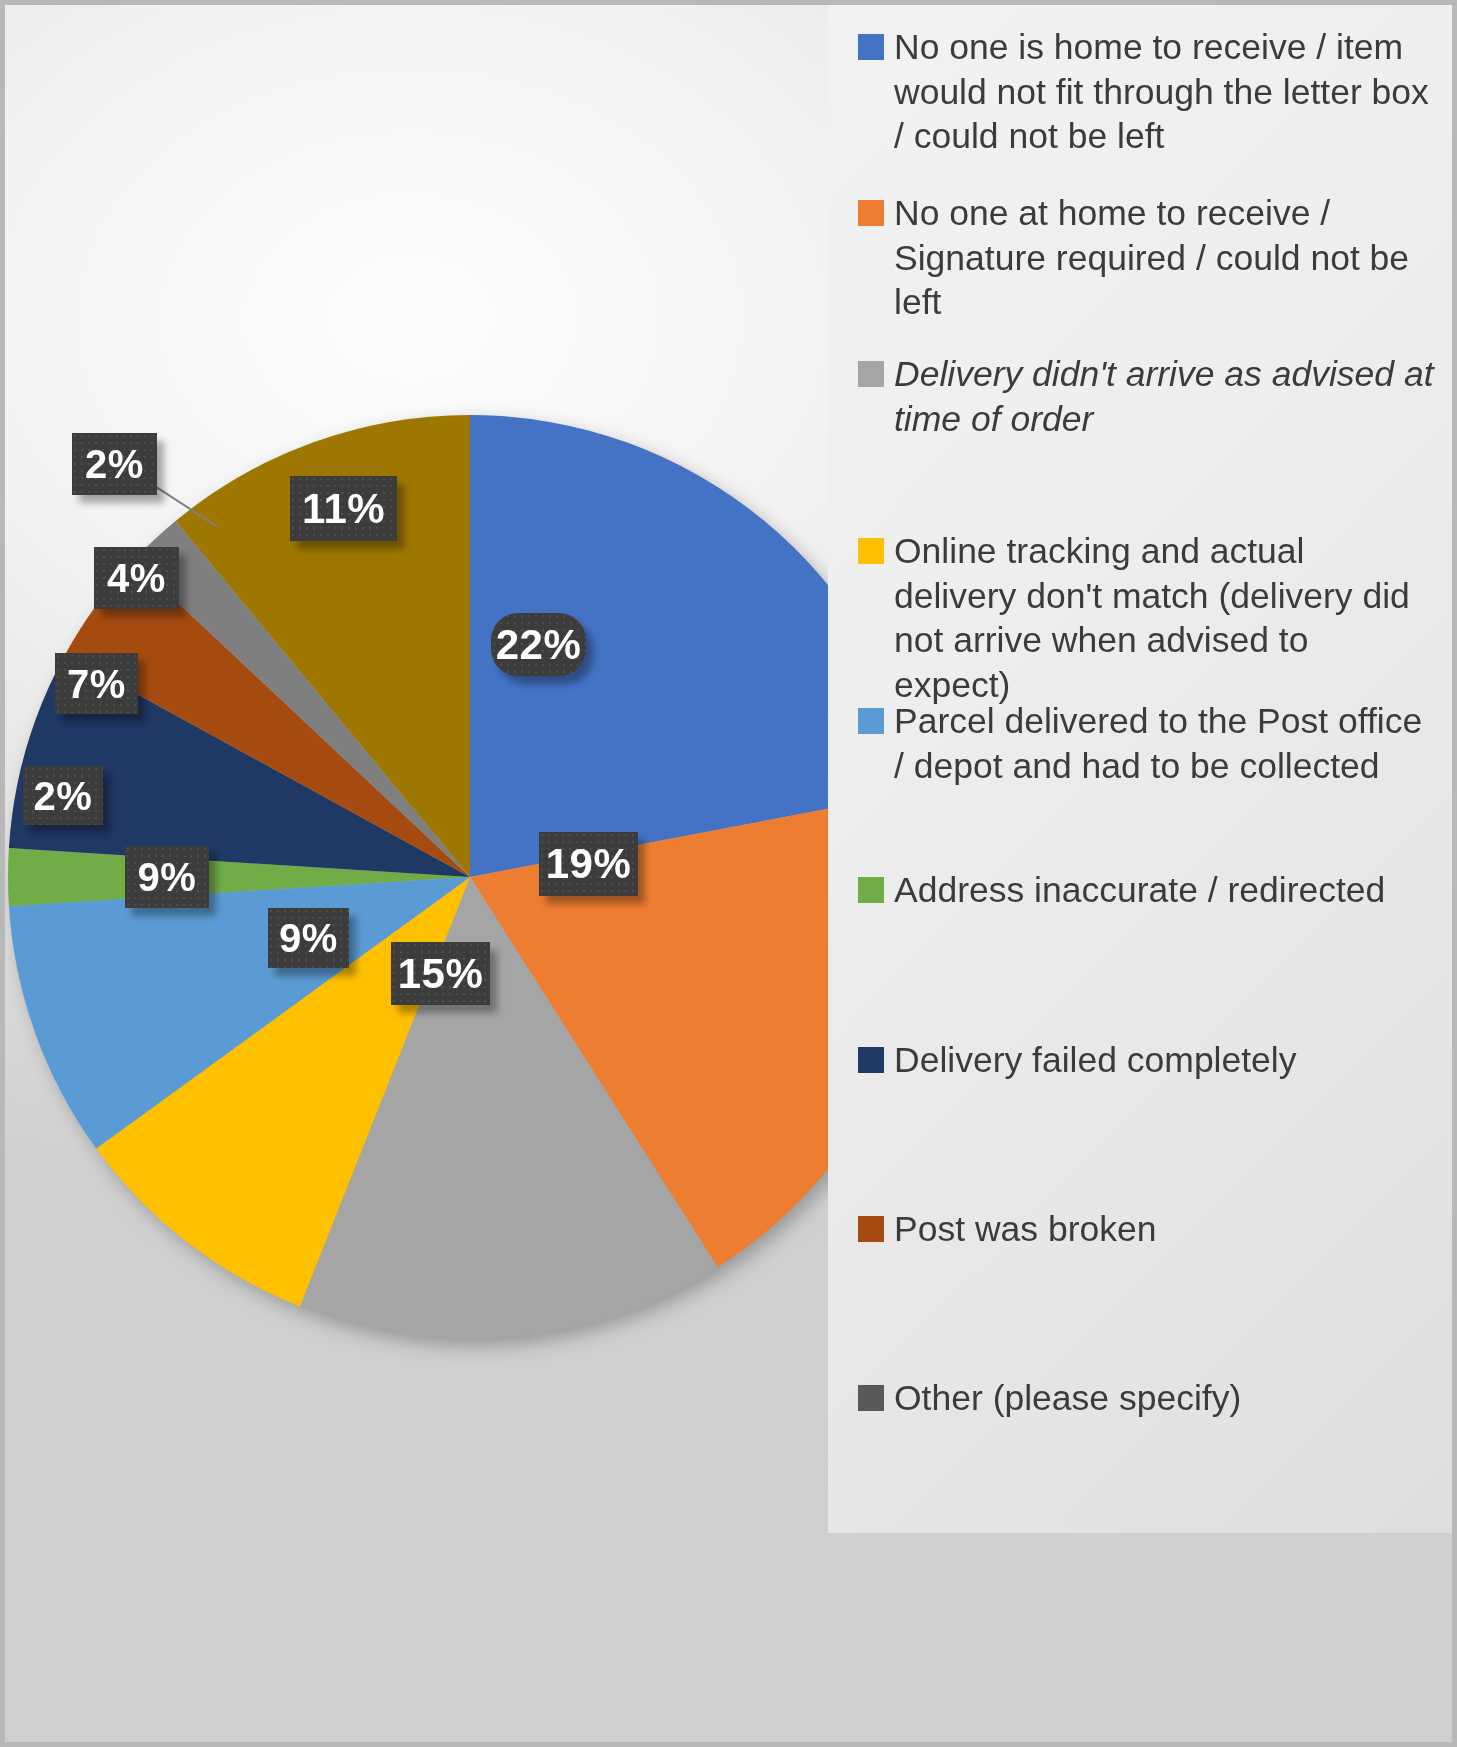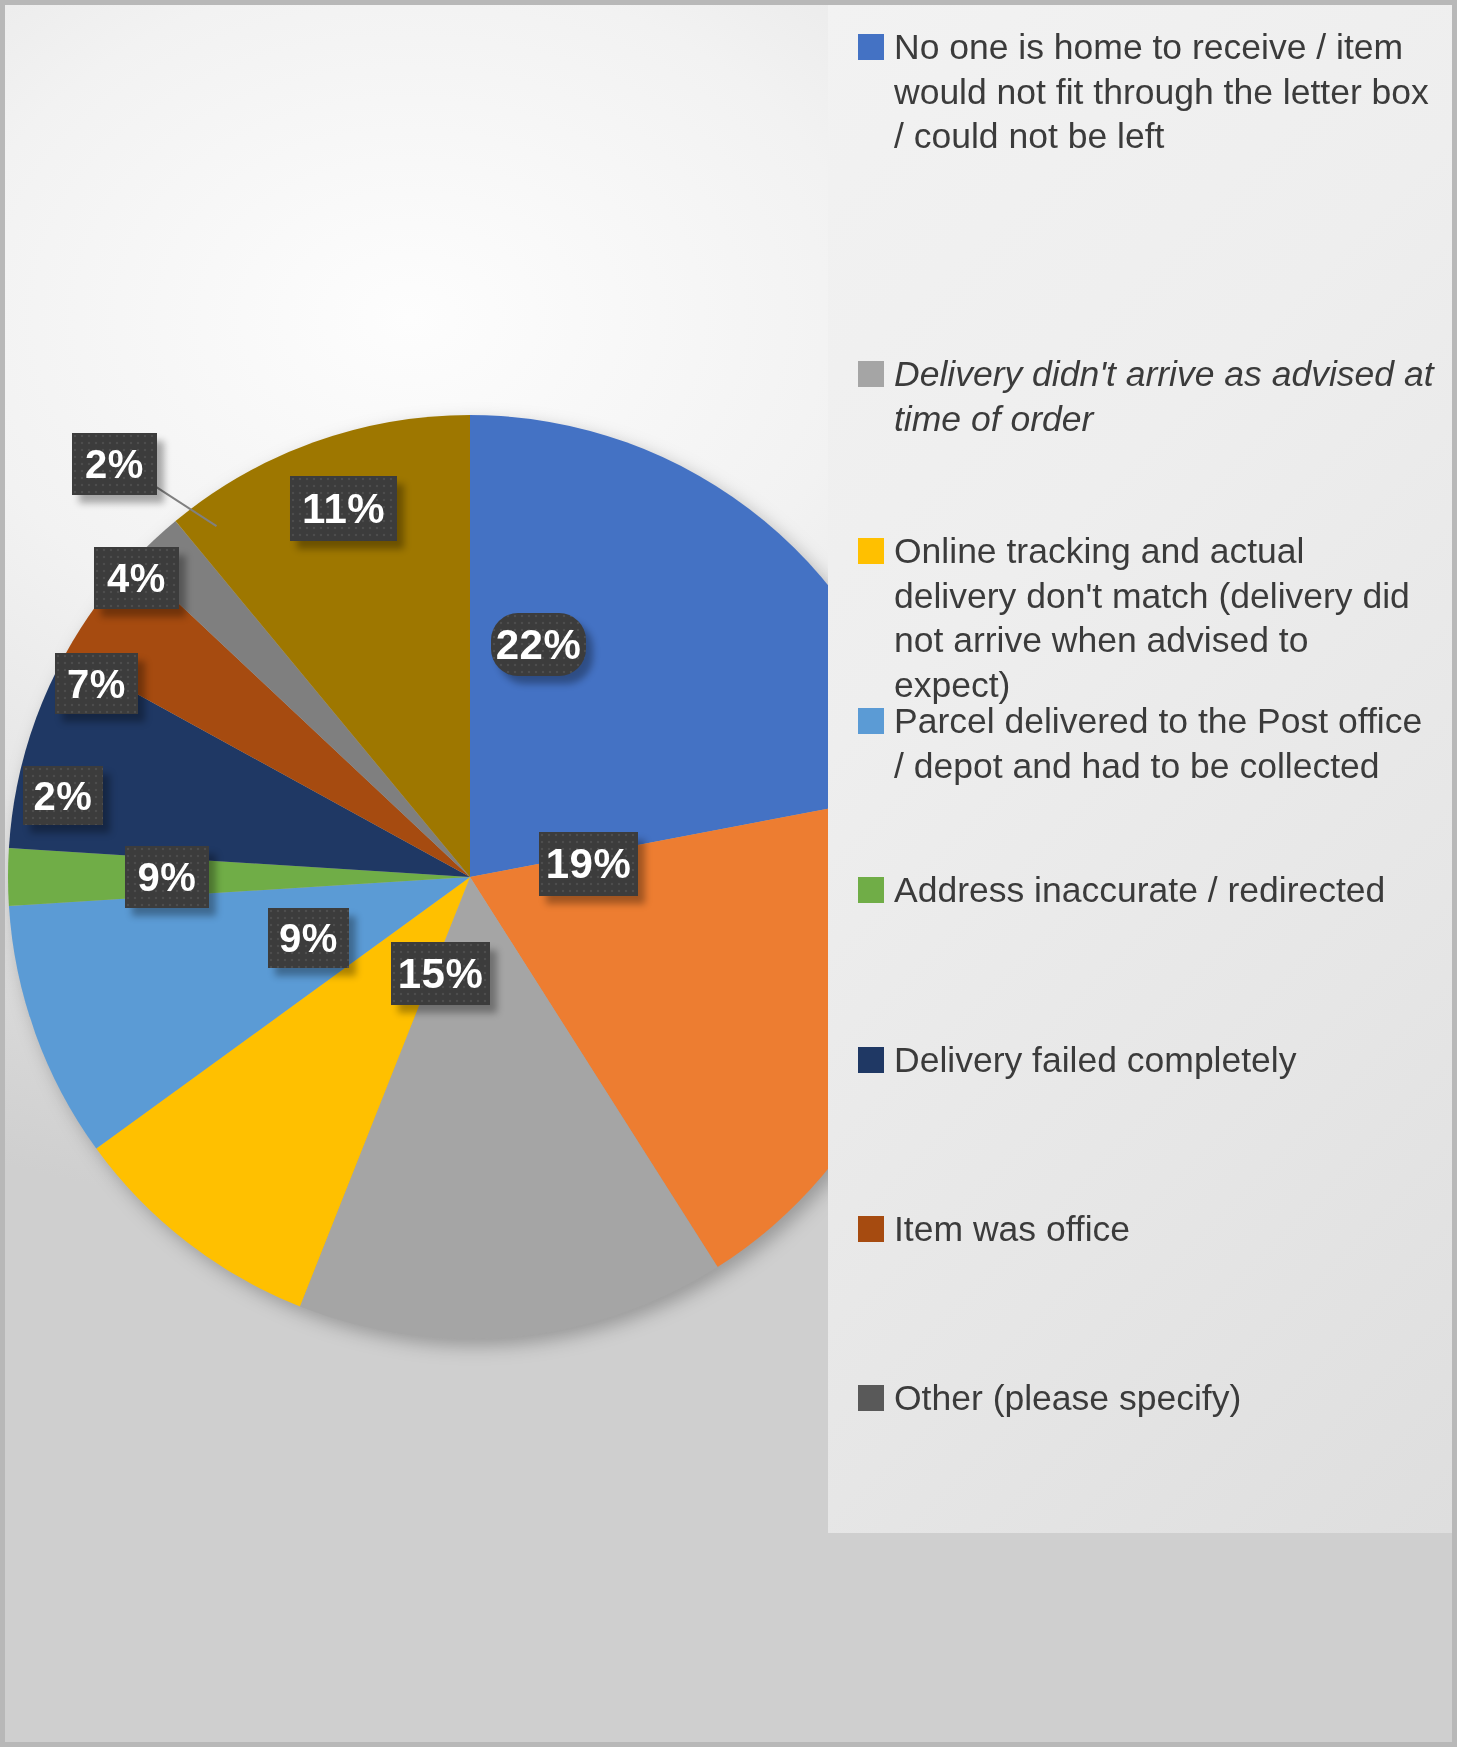--- a/index.html
+++ b/index.html
@@ -172,20 +172,24 @@
       <div class="data-label" style="left:285px; top:471px; width:107px; height:65px; font-size:42px;">11%</div>
     </div>
 
     <div id="legend">
 
       <div class="legend-item" style="top:8px;margin-top:12px;">
         <span class="swatch" style="background:#4472C4;"></span>
         <span class="legend-text">No one is home to receive / item would not fit through the letter box / could not be left</span>
       </div>
 
+      <div class="legend-item" style="top:186px;">
+        <span class="swatch" style="background:#ED7D31;"></span>
+        <span class="legend-text">No one at home to receive / Signature required / could not be left</span>
+      </div>
 
       <div class="legend-item" style="top:347px;font-style:italic;">
         <span class="swatch" style="background:#A5A5A5;"></span>
         <span class="legend-text">Delivery didn't arrive as advised at time of order</span>
       </div>
 
       <div class="legend-item" style="top:524px;">
         <span class="swatch" style="background:#FFC000;"></span>
         <span class="legend-text">Online tracking and actual delivery don't match (delivery did not arrive when advised to expect)</span>
       </div>
@@ -200,21 +204,21 @@
         <span class="legend-text">Address inaccurate / redirected</span>
       </div>
 
       <div class="legend-item" style="top:1033px;">
         <span class="swatch" style="background:#1F3864;"></span>
         <span class="legend-text">Delivery failed completely</span>
       </div>
 
       <div class="legend-item" style="top:1202px;">
         <span class="swatch" style="background:#A64B10;"></span>
-        <span class="legend-text">Item was office</span>
+        <span class="legend-text">Post was broken</span>
       </div>
 
       <div class="legend-item" style="top:1371px;">
         <span class="swatch" style="background:#595959;"></span>
         <span class="legend-text">Other (please specify)</span>
       </div>
 
     </div>
 
   </div>

